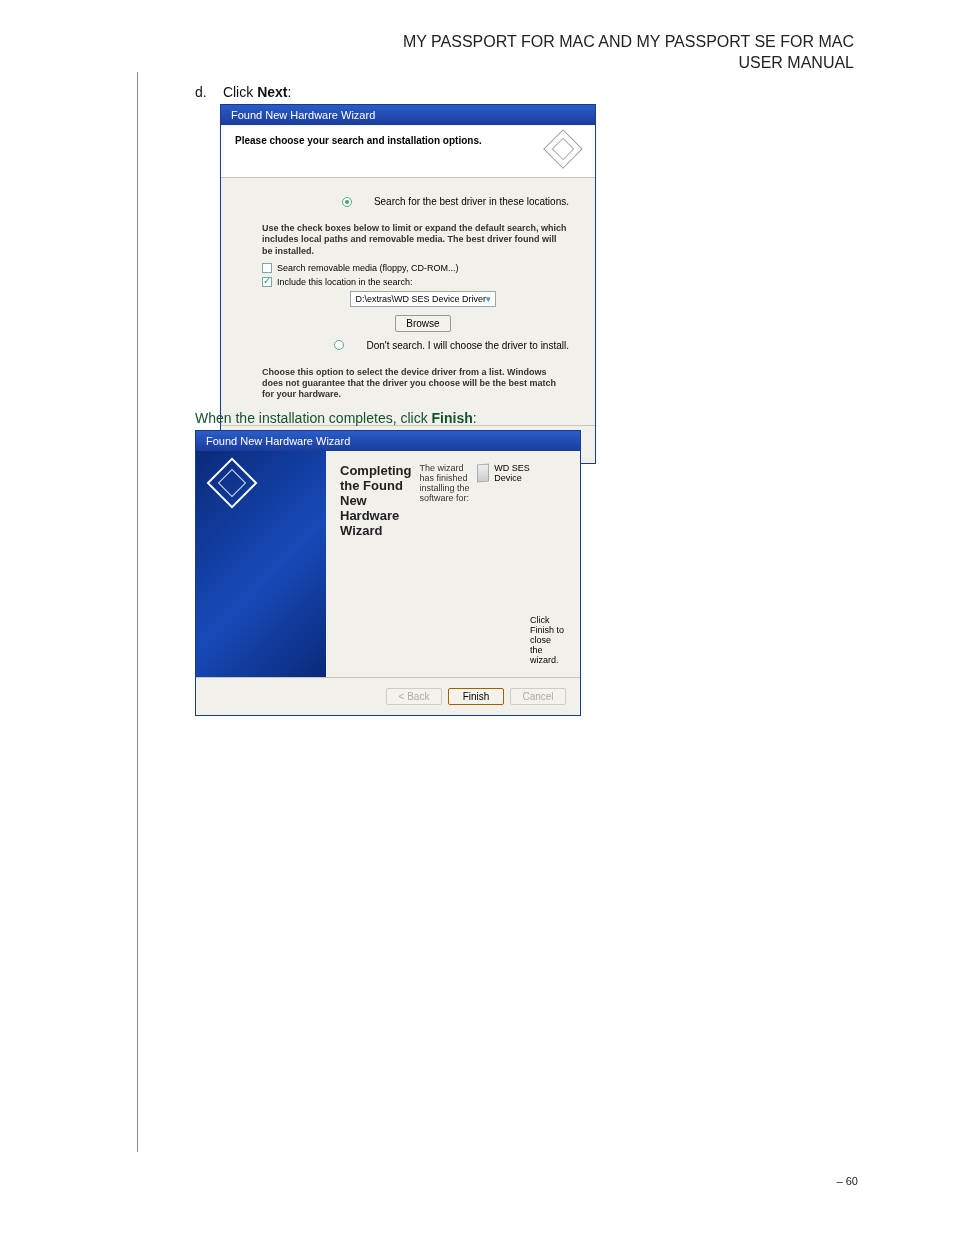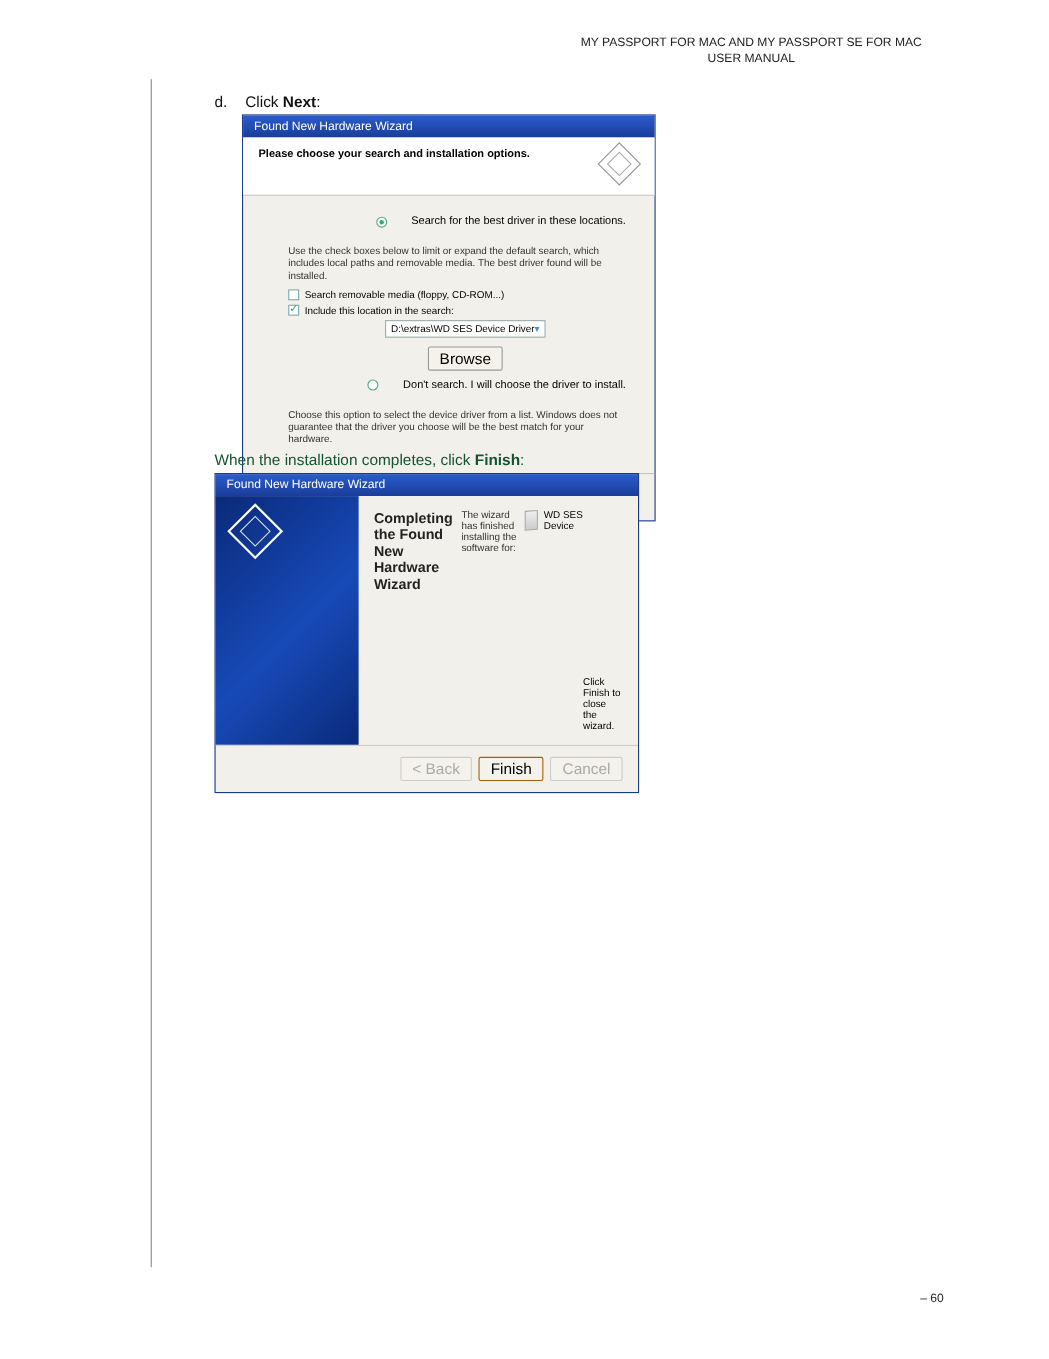--- a/index.html
+++ b/index.html
@@ -6,23 +6,23 @@
 body {
   width: 954px;
   height: 1235px;
   background: #fff;
   font-family: Arial, Helvetica, sans-serif;
   position: relative;
 }
 .page-header {
   position: absolute;
   top: 32px;
-  right: 116px;
-  text-align: center;
-  font-size: 11px;
+  right: 100px;
+  text-align: right;
+  font-size: 16px;
   line-height: 1.3;
   color: #222;
 }
 .content-border {
   position: absolute;
   left: 137px;
   top: 72px;
   height: 1080px;
   border-left: 1px solid #888;
 }
@@ -71,33 +71,33 @@
 .diamond-icon::before {
   content: "";
   position: absolute;
   inset: 5px;
   border: 1px solid #aaa;
 }
 .dialog1 .body { padding: 14px 26px 18px; }
 .radio-row { display: flex; align-items: center; gap: 22px; margin: 4px 0; justify-content: flex-end; }
 .radio { width: 10px; height: 10px; border: 1px solid #5a8; border-radius: 50%; background: #fff; position: relative; }
 .radio.checked::after { content: ""; position: absolute; inset: 2px; background: #3a7; border-radius: 50%; }
-.helptext { margin: 16px 0 6px 15px; font-size: 9px; color: #333; line-height: 1.25; }
+.helptext { margin: 16px 0 6px 15px; font-size: 9px; color: #333; line-height: 1.25; font-weight: bold; }
 .check-row { display: flex; align-items: center; gap: 5px; margin: 4px 0 2px 15px; font-size: 9px; }
 .checkbox { width: 10px; height: 10px; border: 1px solid #7aa; background: #fff; position: relative; }
 .checkbox.checked::after { content: "✓"; position: absolute; top: -3px; left: 0; color: #2a6; font-size: 10px; }
 .path-row { display: flex; gap: 8px; margin: 4px 0 8px 30px; align-items: center; flex-direction: column; }
 .path-input {
   flex: 1; border: 1px solid #9aa; background: #fff;
   padding: 2px 4px; font-size: 9px; display: flex; justify-content: space-between; align-items: center;
 }
 .dd { color: #39c; font-size: 9px; }
 .btn {
   border: 1px solid #999; background: #f4f2ea;
-  padding: 2px 10px; font-size: 14px; border-radius: 2px;
+  padding: 2px 10px; font-size: 10px; border-radius: 2px;
   min-width: 56px; text-align: center;
 }
 .btn.primary { border: 1px solid #a16207; }
 .btn.disabled { color: #aaa; border-color: #ccc; }
 .button-row {
   border-top: 1px solid #c8c4b8;
   padding: 10px 14px;
   display: flex;
   justify-content: flex-end;
   gap: 6px;

